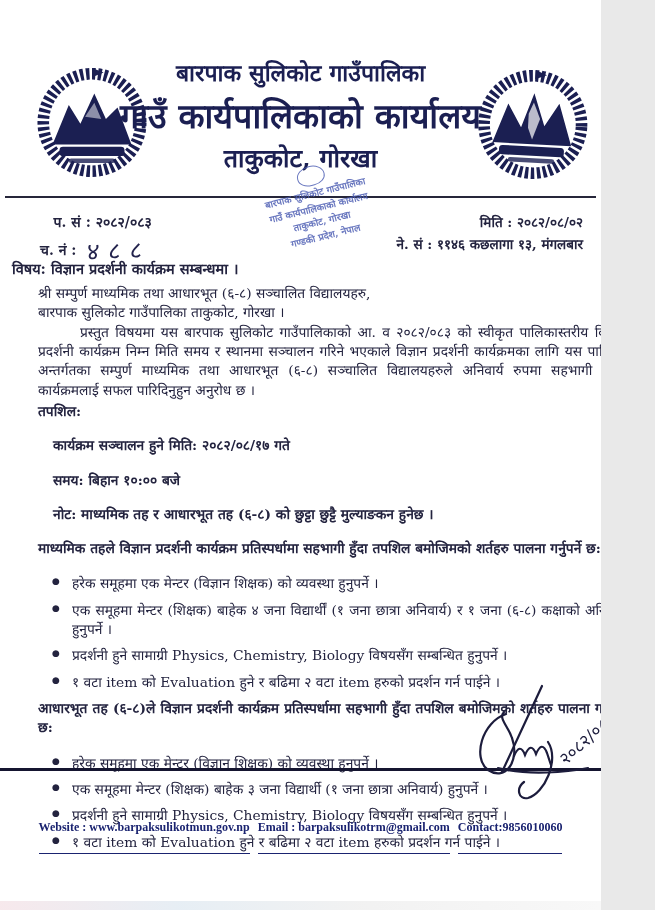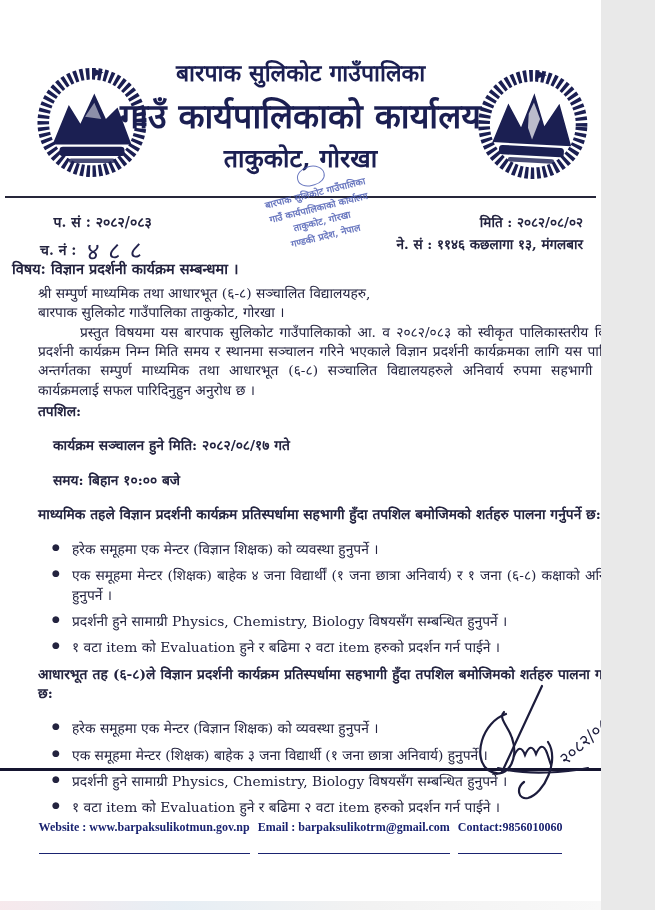--- a/index.html
+++ b/index.html
@@ -134,20 +134,21 @@
   <div class="subject">विषय: विज्ञान प्रदर्शनी कार्यक्रम सम्बन्धमा ।</div>
 
   <div class="content">
     <p class="addr-line">श्री सम्पुर्ण माध्यमिक तथा आधारभूत (६-८) सञ्चालित  विद्यालयहरु,</p>
     <p class="addr-line">बारपाक सुलिकोट गाउँपालिका ताकुकोट, गोरखा ।</p>
     <p class="para">प्रस्तुत विषयमा यस बारपाक सुलिकोट गाउँपालिकाको आ. व २०८२/०८३ को स्वीकृत पालिकास्तरीय विज्ञान प्रदर्शनी कार्यक्रम निम्न मिति  समय र स्थानमा सञ्चालन गरिने भएकाले विज्ञान प्रदर्शनी कार्यक्रमका लागि यस पालिका अन्तर्गतका सम्पुर्ण माध्यमिक तथा आधारभूत (६-८) सञ्चालित विद्यालयहरुले अनिवार्य रुपमा सहभागी गराई कार्यक्रमलाई सफल पारिदिनुहुन अनुरोध छ ।</p>
 
     <p class="detail-head">तपशिल:</p>
     <p class="detail-line">कार्यक्रम सञ्चालन हुने मिति: २०८२/०८/१७ गते</p>
     <p class="detail-line">समय: बिहान १०:०० बजे</p>
+    <p class="detail-line">नोट:  माध्यमिक तह र आधारभूत तह (६-८) को छुट्टा छुट्टै मुल्याङकन हुनेछ ।</p>
 
     <p class="sec-head">माध्यमिक तहले विज्ञान प्रदर्शनी कार्यक्रम प्रतिस्पर्धामा सहभागी हुँदा तपशिल बमोजिमको शर्तहरु पालना गर्नुपर्ने छ:</p>
     <ul class="cond">
       <li>हरेक समूहमा एक मेन्टर (विज्ञान शिक्षक) को व्यवस्था हुनुपर्ने ।</li>
       <li>एक समूहमा मेन्टर (शिक्षक)  बाहेक ४ जना विद्यार्थीं (१ जना छात्रा अनिवार्य) र १ जना (६-८)  कक्षाको अनिवार्य हुनुपर्ने ।</li>
       <li>प्रदर्शनी हुने सामाग्री Physics, Chemistry, Biology विषयसँग सम्बन्धित हुनुपर्ने ।</li>
       <li>१ वटा item को Evaluation हुने र बढिमा २ वटा item हरुको प्रदर्शन गर्न पाईने ।</li>
     </ul>
 
     <p class="sec-head">आधारभूत तह (६-८)ले विज्ञान प्रदर्शनी कार्यक्रम प्रतिस्पर्धामा सहभागी हुँदा तपशिल बमोजिमको शर्तहरु पालना गर्नुपर्ने छ:</p>

